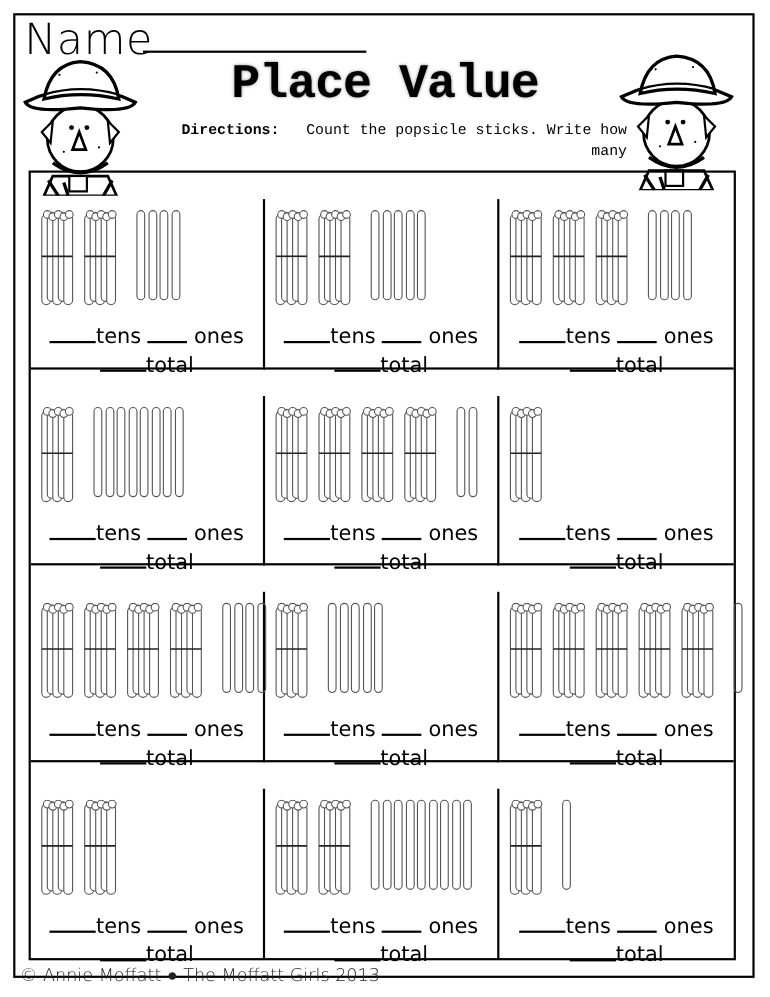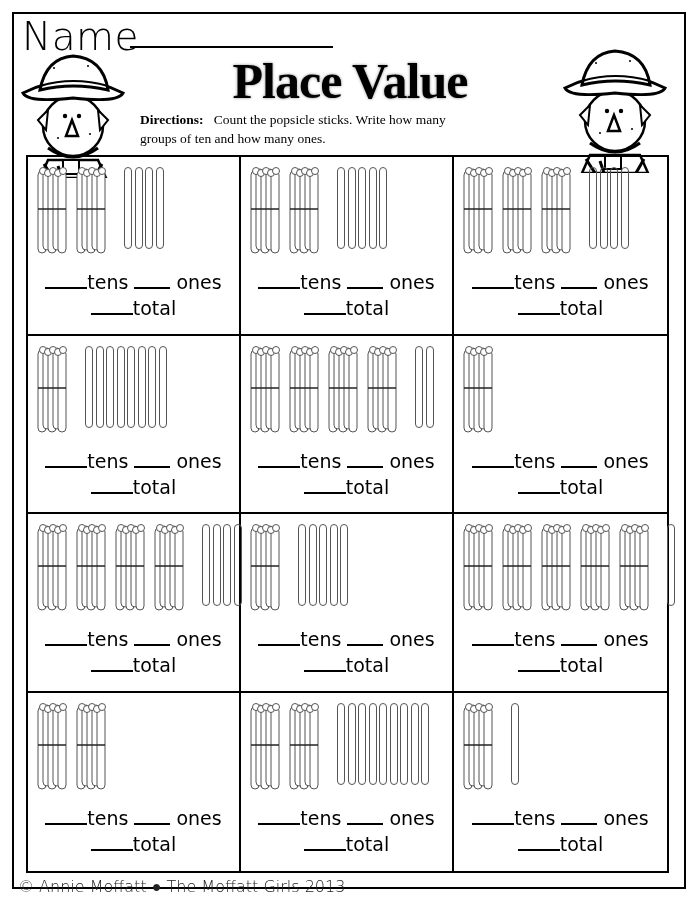--- a/index.html
+++ b/index.html
@@ -5,34 +5,34 @@
   html, body { margin: 0; padding: 0; background: #ffffff; }
   body { width: 700px; height: 906px; position: relative; overflow: hidden;
          font-family: "DejaVu Sans", sans-serif; color: #000; }
   .page-border { position: absolute; left: 12px; top: 12px; width: 674px; height: 877px;
                  border: 2px solid #000; box-sizing: border-box; }
   .name-label { position: absolute; left: 22px; top: 14px; font-size: 39px;
                 font-family: "DejaVu Sans", sans-serif; font-weight: 300; letter-spacing: 0.5px; }
   .name-line { position: absolute; left: 130px; top: 46px; width: 203px; height: 0;
                border-bottom: 2px solid #000; }
   .title { position: absolute; left: 180px; top: 52px; width: 340px; text-align: center;
-           font-family: Liberation Serif, serif; font-weight: bold; font-size: 50px;
+           font-family: Liberation Mono, monospace; font-weight: bold; font-size: 44px;
            letter-spacing: -1px; text-shadow: 0 0 3px #888; }
-  .directions { position: absolute; left: 140px; top: 110px; width: 430px; text-align: left;
-                font-size: 13.5px; line-height: 19px; font-family: Liberation Serif, serif; }
+  .directions { position: absolute; left: 140px; top: 110px; width: 430px; text-align: right;
+                font-size: 13.5px; line-height: 19px; font-family: Liberation Mono, monospace; }
   .directions b { font-weight: bold; }
   .scarecrow { position: absolute; width: 110px; height: 130px; }
   .scarecrow.left { left: 18px; top: 48px; }
   .scarecrow.right { left: 560px; top: 43px; }
 
   .grid { position: absolute; left: 26px; top: 155px; width: 643px; height: 718px;
           border: 2.5px solid #000; box-sizing: border-box;
           display: grid; grid-template-columns: repeat(3, 1fr); grid-template-rows: repeat(4, 1fr); }
   .cell { position: relative; border-right: 2.5px solid #000; border-bottom: 2.5px solid #000;
-          box-sizing: border-box; }
+          box-sizing: border-box; margin-top: 24px; }
   .cell:nth-child(3n) { border-right: none; }
   .cell:nth-child(n+10) { border-bottom: none; }
   .sticks { position: absolute; left: 8px; top: 10px; right: 6px; height: 90px;
             display: flex; align-items: flex-start; gap: 7px; }
   .bundle { width: 32px; height: 88px; flex: none; }
   .stick { width: 8px; height: 82px; border: 1px solid #555; border-radius: 5px;
            box-sizing: border-box; flex: none; margin-right: -2px; }
   .stick-group { display: flex; gap: 4.5px; margin-left: 10px; }
   .labels { position: absolute; left: 0; right: 0; top: 112px; text-align: center;
             font-family: "DejaVu Sans", sans-serif; font-size: 19px; line-height: 26px; }
@@ -88,21 +88,20 @@
     <circle cx="70" cy="18" r="1" fill="#000"></circle>
   <circle cx="40" cy="90" r="1" fill="#000"></circle>
     <circle cx="72" cy="86" r="1" fill="#000"></circle>
 </svg>
 
 <div class="title">Place Value</div>
 
 <div class="directions">
   <b>Directions:</b>&nbsp;&nbsp;
   <span>Count the popsicle sticks.  Write how many</span><br>
-  <span>groups of ten and how many ones.</span>
 </div>
 
 <div class="grid" id="grid">
     <div class="cell">
     <div class="sticks">
         <svg viewBox="0 0 32 88" class="bundle">
           <rect x="2" y="4" width="8" height="82" rx="4" fill="#fff" stroke="#555" stroke-width="1"></rect>
           <rect x="7" y="2" width="8" height="81" rx="4" fill="#fff" stroke="#555" stroke-width="1"></rect>
           <rect x="12" y="4" width="8" height="82" rx="4" fill="#fff" stroke="#555" stroke-width="1"></rect>
           <rect x="17" y="2" width="8" height="81" rx="4" fill="#fff" stroke="#555" stroke-width="1"></rect>

